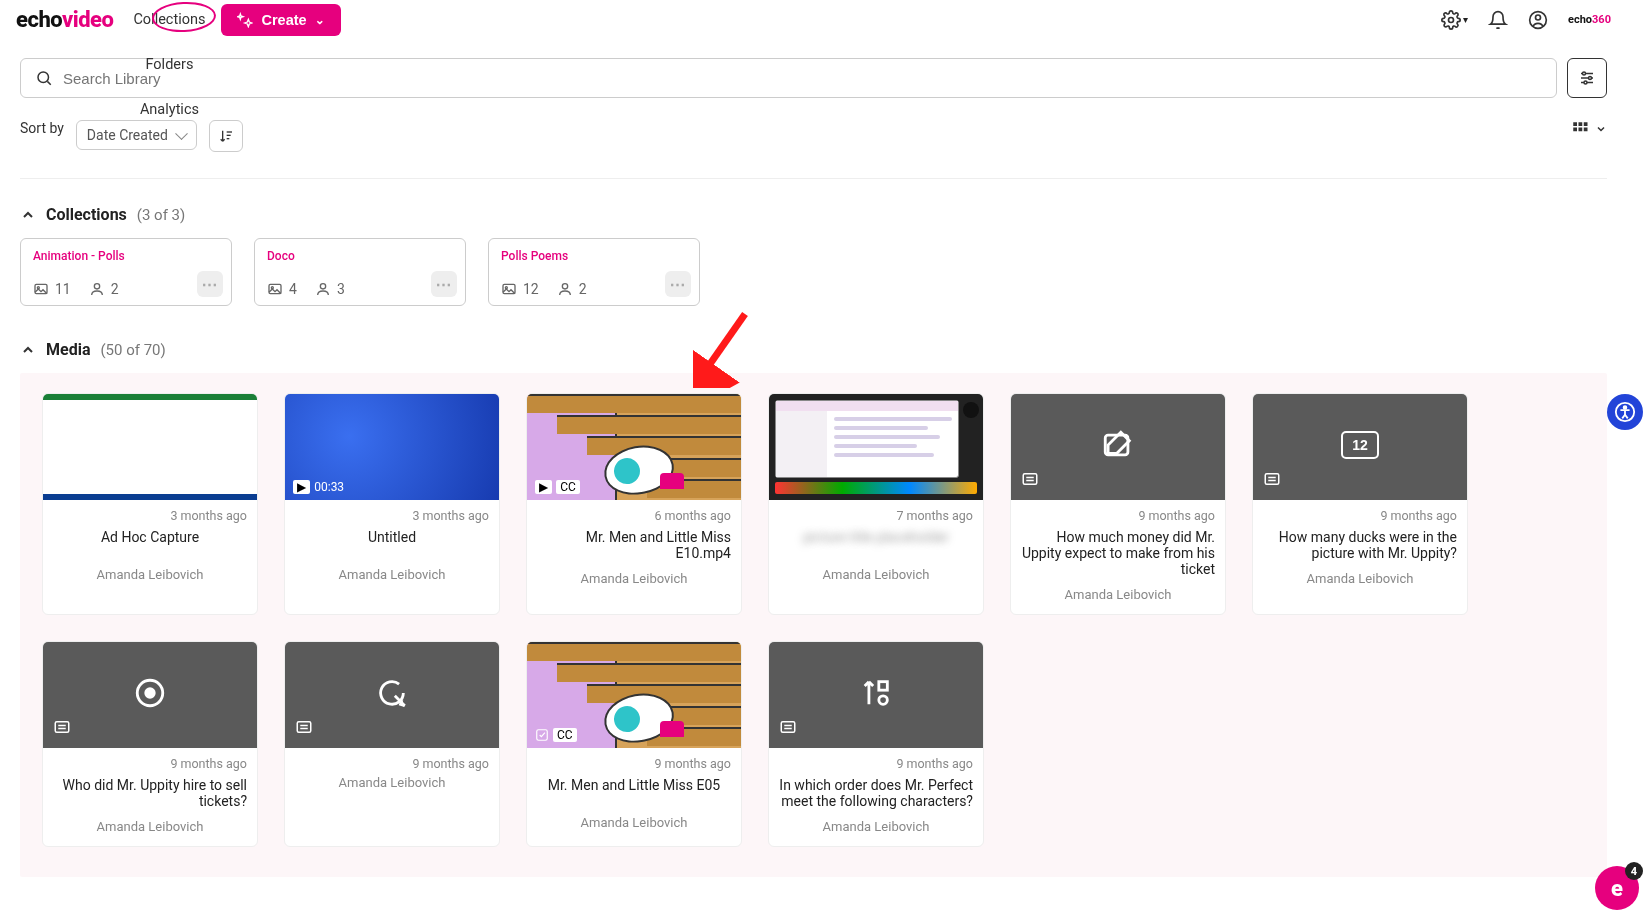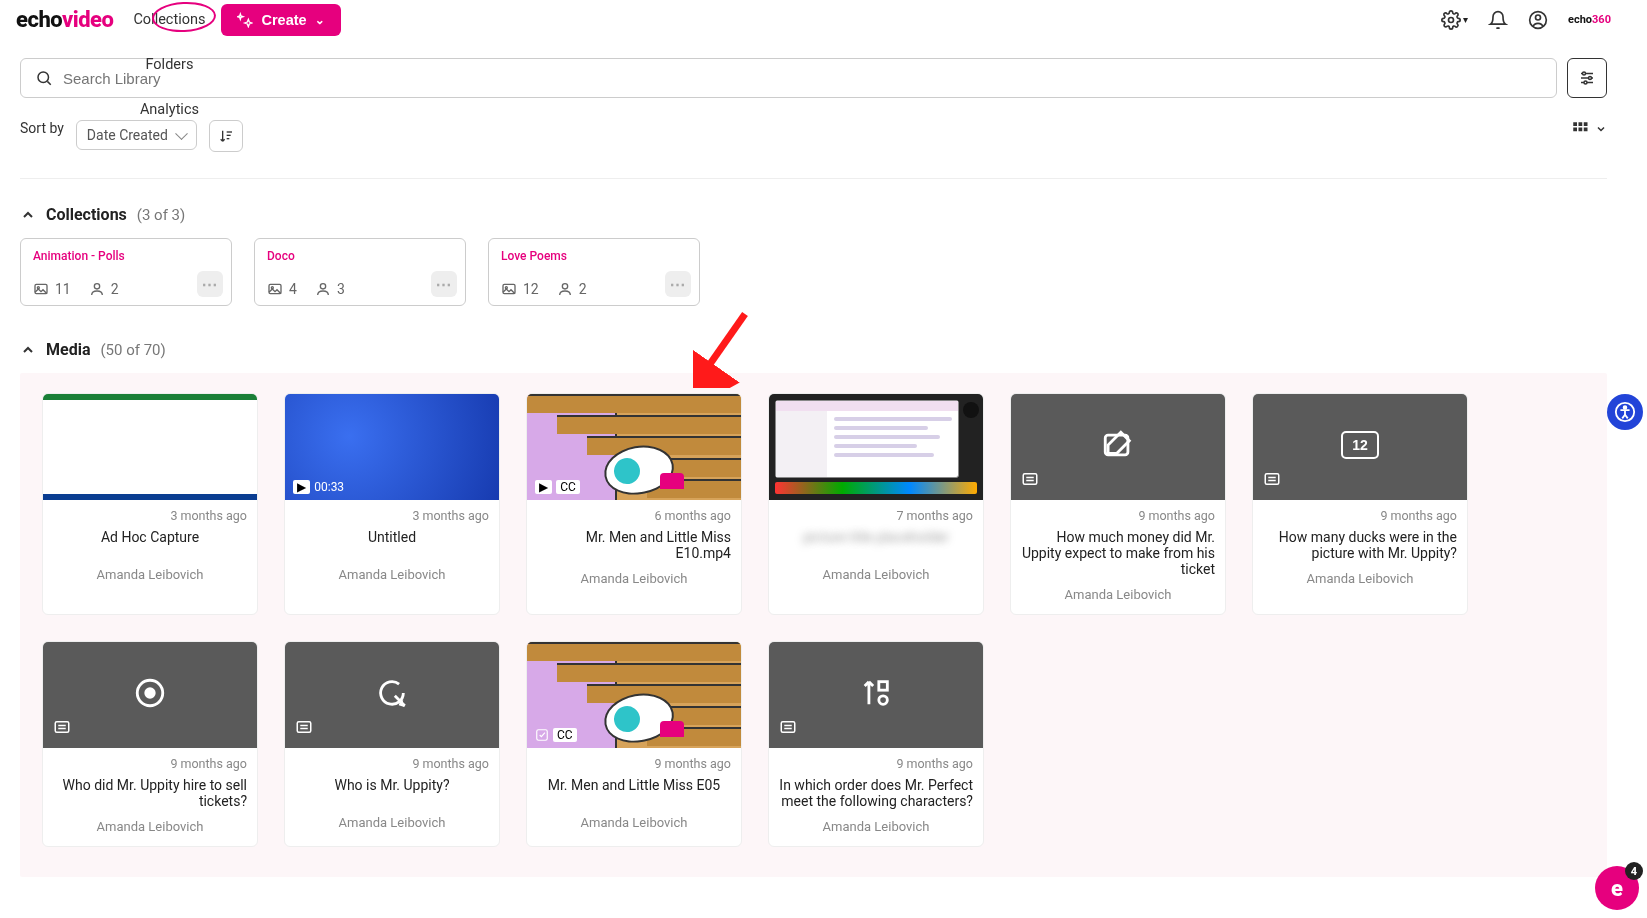--- a/index.html
+++ b/index.html
@@ -234,21 +234,21 @@
         <svg width="16" height="16" viewBox="0 0 24 24" fill="none" stroke="#666" stroke-width="2">
                 <circle cx="12" cy="8" r="4"></circle>
                 <path d="M4 21c0-4 4-6 8-6s8 2 8 6"></path>
               </svg>
         3
       </span>
     </div>
     <div class="col-menu">⋯</div>
         </div>
         <div class="col-card">
-    <div class="title">Love Poems</div>
+    <div class="title">Polls Poems</div>
     <div class="col-stats">
       <span class="grp">
         <svg width="16" height="16" viewBox="0 0 24 24" fill="none" stroke="#666" stroke-width="2">
                 <rect x="3" y="5" width="18" height="14" rx="2"></rect>
                 <circle cx="8" cy="10" r="1.5"></circle>
                 <path d="M3 17l5-5 4 4 3-3 6 6"></path>
               </svg>
         12
       </span>
       <span class="grp">
@@ -384,21 +384,20 @@
                   <path d="M14 14l7 7"></path>
                   <path d="M21 21l-3-1 1-3"></path>
                 </svg></span>
               <span class="corner-icon"><svg width="18" height="18" viewBox="0 0 24 24" fill="none" stroke="#fff" stroke-width="2">
                   <rect x="3" y="5" width="18" height="14" rx="2"></rect>
                   <line x1="7" y1="10" x2="17" y2="10"></line>
                   <line x1="7" y1="14" x2="17" y2="14"></line>
                 </svg></span>
             </div>
     <div class="time-stamp">9 months ago</div>
-    <div class="media-title">Who is Mr. Uppity?</div>
     <div class="media-author">Amanda Leibovich</div>
           </div>
           <div class="media-card">
     <div class="thumb cartoon">
               <div class="cartoon-inner thumb" style="background:#fff;position:relative;">
     <div class="ct-wall"></div>
                 <div class="ct-stairs"></div>
     <div class="ct-step" style="top:0;width:100%"></div>
     <div class="ct-step" style="top:20%;width:86%"></div>
     <div class="ct-step" style="top:40%;width:72%"></div>

